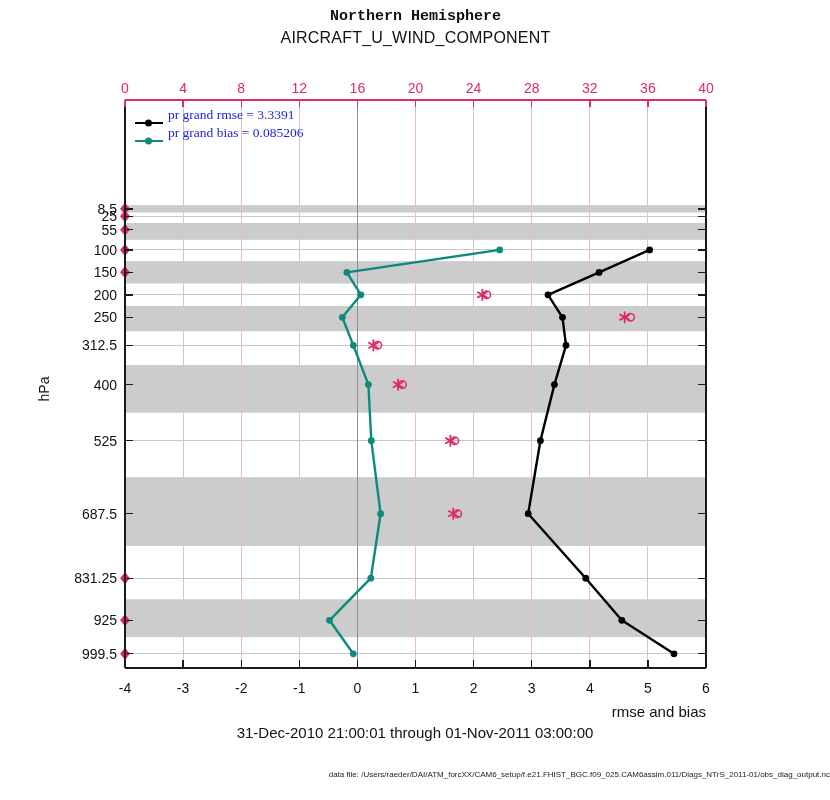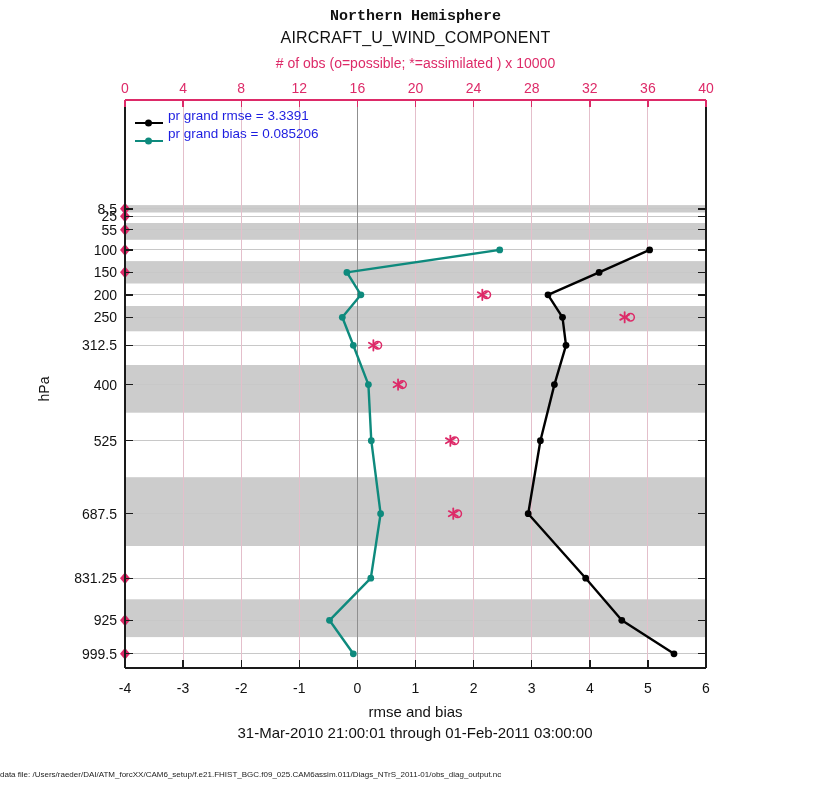--- a/index.html
+++ b/index.html
@@ -7,25 +7,25 @@
   #stage{position:relative;width:830px;height:800px;background:#fff;overflow:hidden;}
   .abs{position:absolute;}
   .ctr{transform:translateY(-50%);}
   #plot-svg{position:absolute;left:0;top:0;}
   .title1{left:125px;width:581px;text-align:center;font-size:15px;font-weight:bold;color:#111;font-family:Liberation Mono, monospace;}
   .title2{left:125px;width:581px;text-align:center;font-size:16px;font-weight:normal;color:#111;letter-spacing:.2px;}
   .obslab{left:125px;width:581px;text-align:center;font-size:14px;font-weight:500;}
   .legend-row{height:0;display:flex;align-items:center;}
   .legend-line{position:absolute;left:135px;width:28px;height:2.5px;}
   .legend-dot{position:absolute;left:145px;width:7px;height:7px;border-radius:50%;transform:translateY(-50%);top:0;}
-  .legend-text{position:absolute;left:168px;font-size:13.5px;white-space:nowrap;transform:translateY(-52%);}
+  .legend-text{position:absolute;left:168px;font-size:13.5px;white-space:nowrap;transform:translateY(-52%);font-family:Liberation Serif, serif;}
   .ylab{left:44px;top:389px;font-size:14px;color:#111;transform:translate(-50%,-50%) rotate(-90deg);transform-origin:center;width:40px;text-align:center;}
-  .xlab{left:125px;width:581px;text-align:center;font-size:15px;color:#111;}
+  .xlab{left:125px;width:581px;text-align:right;font-size:15px;color:#111;}
   .daterange{left:0;width:830px;text-align:center;font-size:15px;color:#111;}
-  .datafile{left:0;width:830px;text-align:left;font-size:8px;color:#222;}
+  .datafile{left:0;width:830px;text-align:right;font-size:8px;color:#222;}
 </style>
 </head>
 <body>
 
 <div id="stage">
 
   <svg id="plot-svg" width="830" height="800" viewBox="0 0 830 800" style="font-family: &quot;Liberation Sans&quot;, sans-serif;">
       <g>
         <rect x="125" y="205.1" width="581" height="7.4" fill="#cccccc"></rect>
         <rect x="125" y="223.0" width="581" height="16.8" fill="#cccccc"></rect>
@@ -224,31 +224,30 @@
         <text x="117" y="445.7" text-anchor="end" font-size="14px" fill="#111">525</text>
         <text x="117" y="518.7" text-anchor="end" font-size="14px" fill="#111">687.5</text>
         <text x="117" y="583.2" text-anchor="end" font-size="14px" fill="#111">831.25</text>
         <text x="117" y="625.3" text-anchor="end" font-size="14px" fill="#111">925</text>
         <text x="117" y="658.8" text-anchor="end" font-size="14px" fill="#111">999.5</text>
       </g>
     </svg>
 
   <div class="abs ctr title1" style="top:16px">Northern Hemisphere</div>
   <div class="abs ctr title2" style="top:38px">AIRCRAFT_U_WIND_COMPONENT</div>
-  <div class="abs ctr obslab" id="obs-axis-label" style="top: 63px; color: rgb(221, 42, 104);"># of obs (o=possible; *=assimilated ) x 10000</div>
 
   <div class="abs legend-row" style="left:0;top:123px;width:830px">
     <span class="legend-line" id="leg-line-0" style="background: rgb(0, 0, 0);"></span>
     <span class="legend-dot" id="leg-dot-0" style="background: rgb(0, 0, 0);"></span>
     <span class="legend-text" id="leg-txt-0" style="color: rgb(29, 29, 224);">pr grand rmse = 3.3391</span>
   </div>
   <div class="abs legend-row" style="left:0;top:141px;width:830px">
     <span class="legend-line" id="leg-line-1" style="background: rgb(14, 138, 125);"></span>
     <span class="legend-dot" id="leg-dot-1" style="background: rgb(14, 138, 125);"></span>
     <span class="legend-text" id="leg-txt-1" style="color: rgb(29, 29, 224);">pr grand bias = 0.085206</span>
   </div>
 
   <div class="abs ylab">hPa</div>
 
   <div class="abs ctr xlab" style="top:711px">rmse and bias</div>
-  <div class="abs ctr daterange" style="top:732px">31-Mar-2010 21:00:01 through 01-Feb-2011 03:00:00</div>
+  <div class="abs ctr daterange" style="top:732px">31-Dec-2010 21:00:01 through 01-Nov-2011 03:00:00</div>
   <div class="abs ctr datafile" style="top:774px">data file: /Users/raeder/DAI/ATM_forcXX/CAM6_setup/f.e21.FHIST_BGC.f09_025.CAM6assim.011/Diags_NTrS_2011-01/obs_diag_output.nc</div>
 </div>
 
 </body></html>

